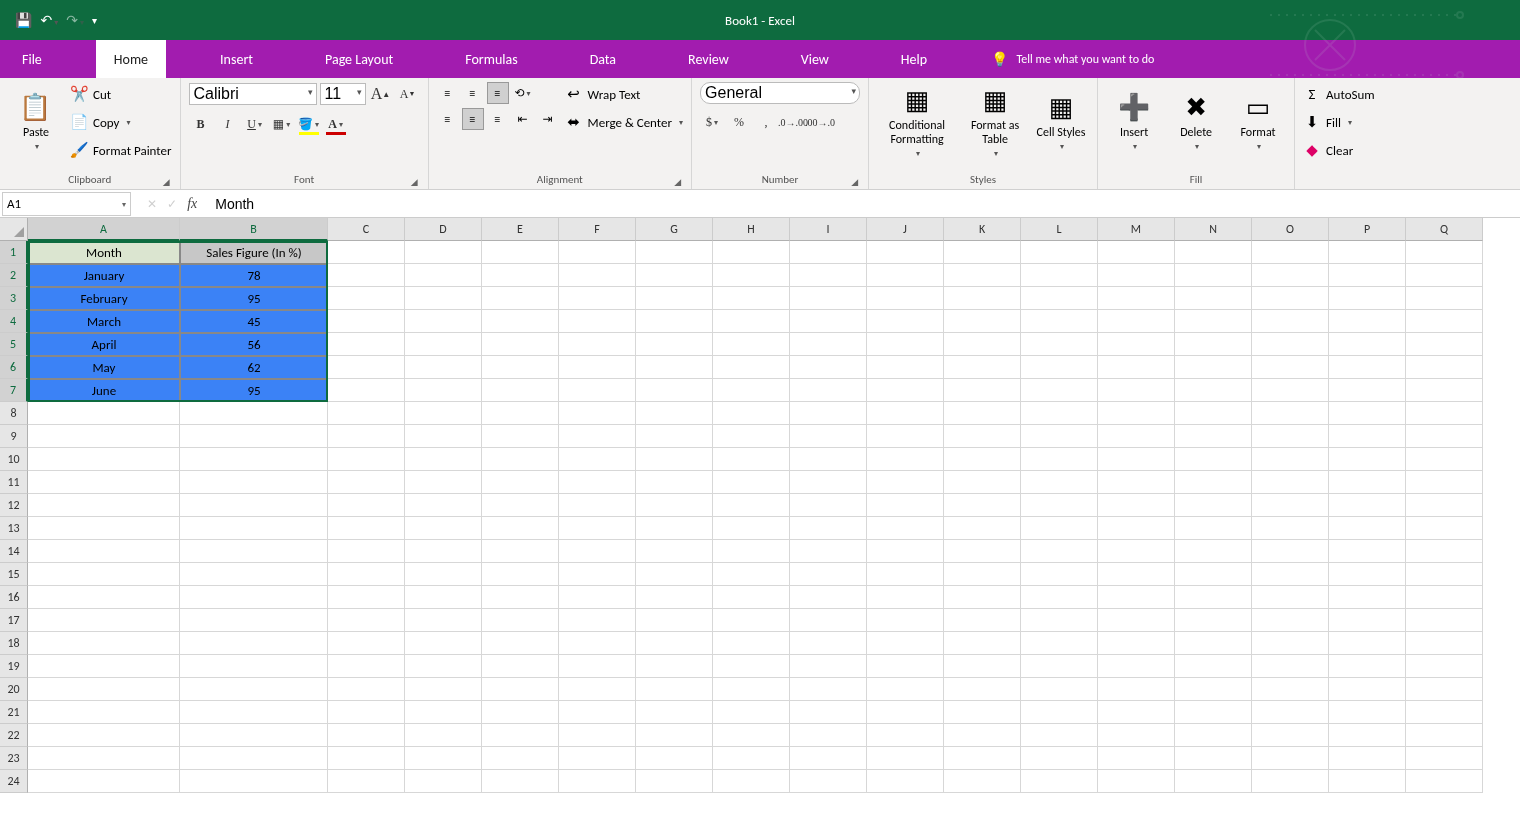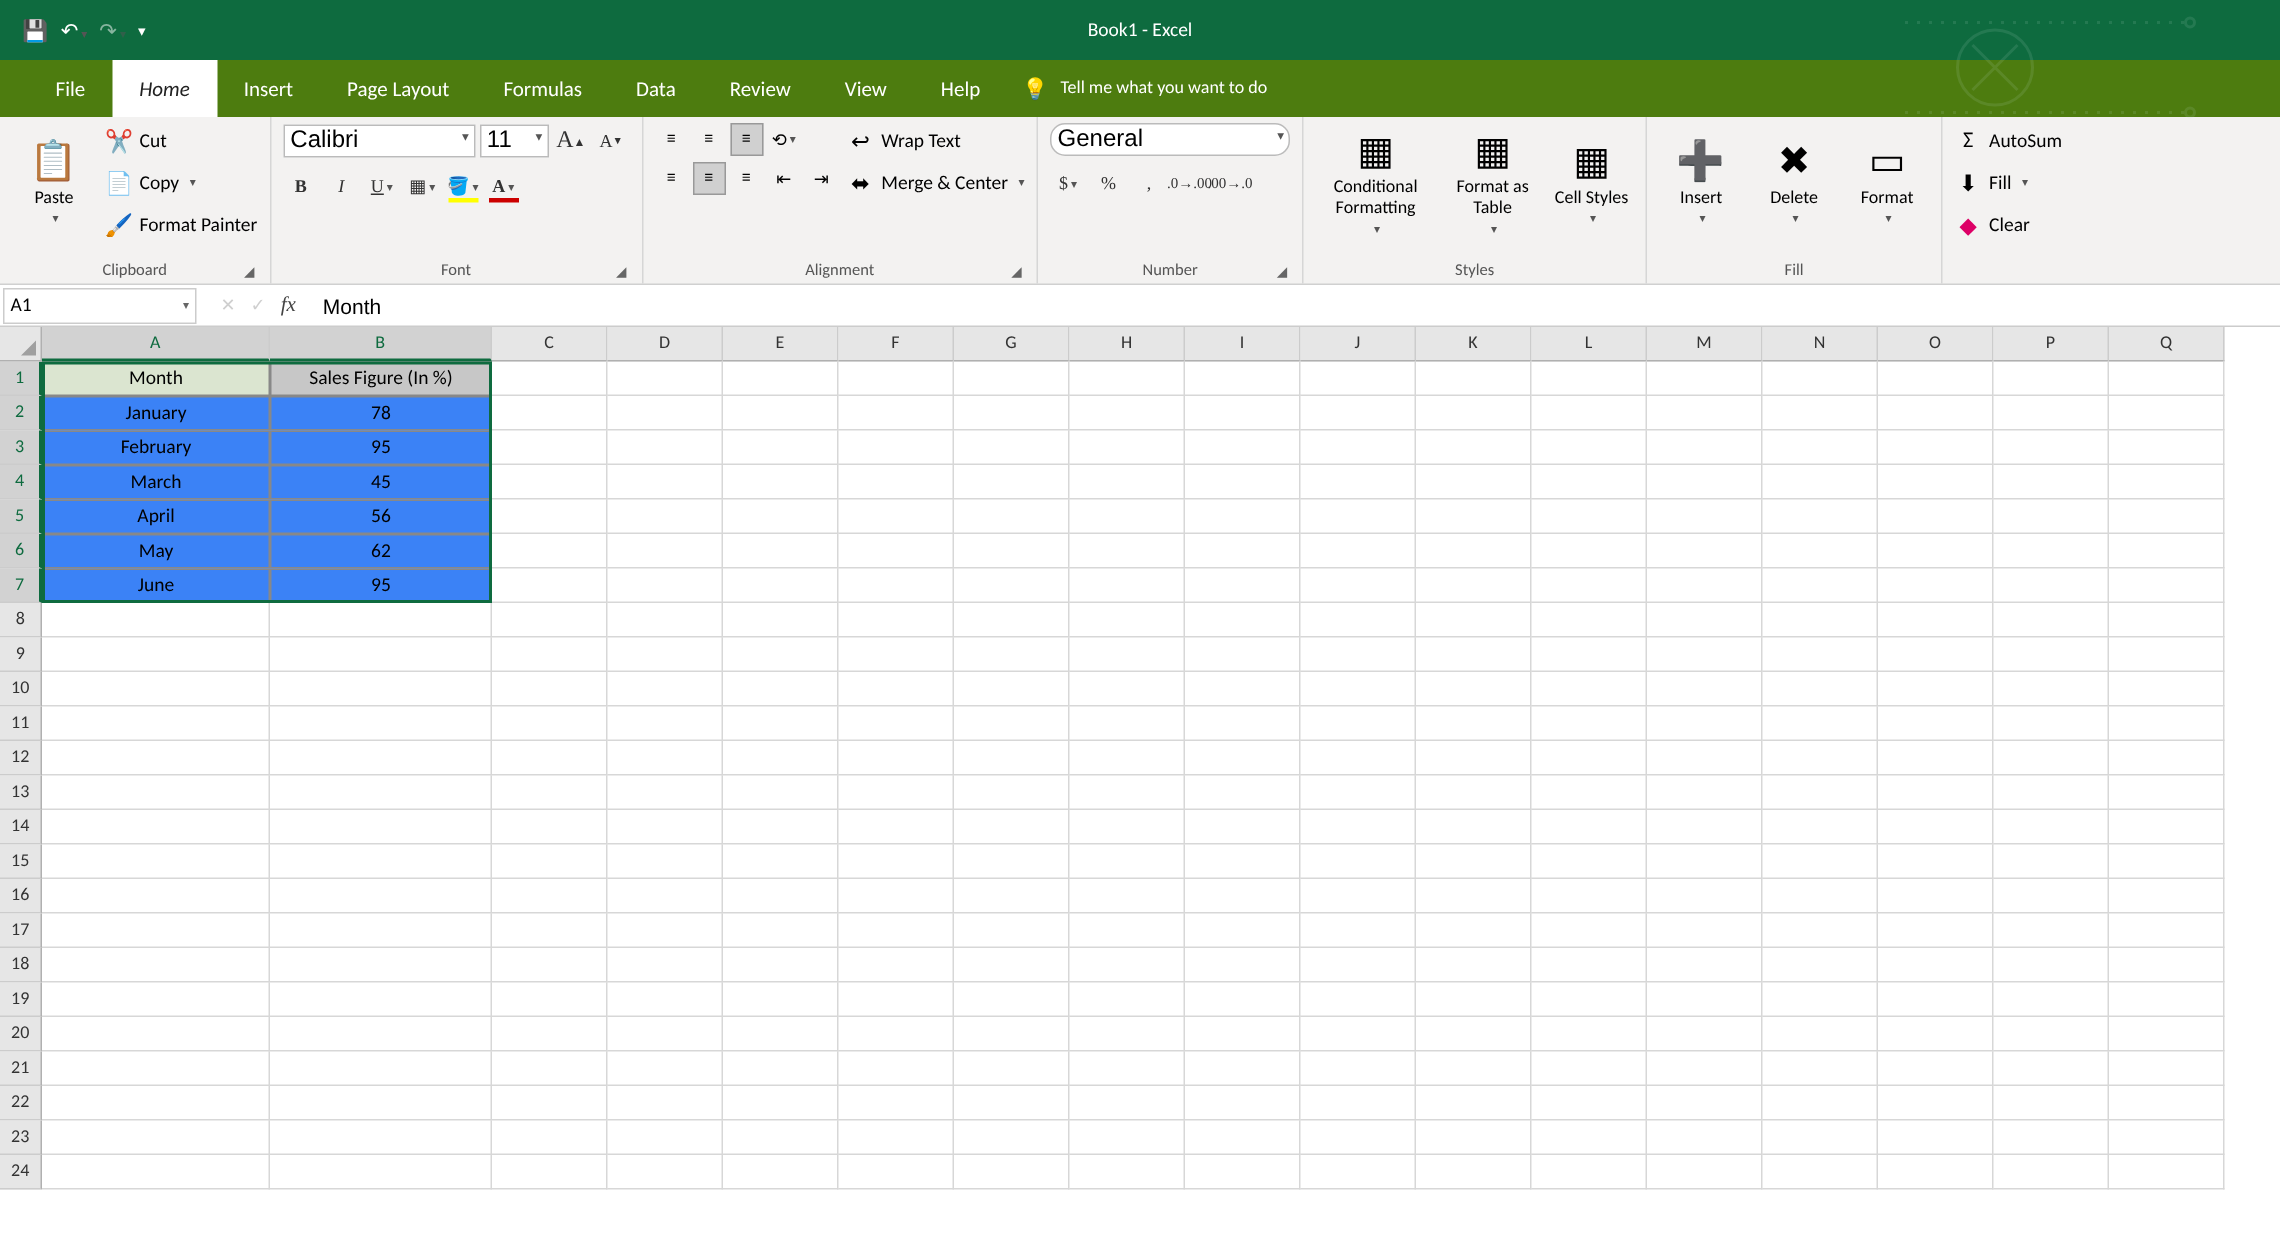--- a/index.html
+++ b/index.html
@@ -6,23 +6,23 @@
 body { font-family: "Segoe UI", Calibri, sans-serif; font-size: 12px; overflow: hidden; background: #fff; width: 1520px; height: 837px; }
 
 
 .titlebar { background: #0e6b3f; height: 40px; display: flex; align-items: center; position: relative; }
 .qat { display: flex; align-items: center; gap: 8px; padding-left: 15px; }
 .qat-icon { color: #fff; font-size: 14px; cursor: pointer; }
 .app-title { position: absolute; left: 50%; transform: translateX(-50%); color: #fff; font-size: 13px; }
 .watermark { position: absolute; right: 30px; top: 10px; opacity: .12; }
 
 
-.tabs { background: #4d7c0f; height: 38px; display: flex; align-items: stretch; padding-left: 19px; }
+.tabs { background: #a21caf; height: 38px; display: flex; align-items: stretch; padding-left: 4px; gap: 36px; }
 .tab { color: #fff; padding: 0 18px; display: flex; align-items: center; cursor: pointer; font-size: 14px; }
-.tab.active { background: #fff; color: #222; font-style: italic; }
+.tab.active { background: #fff; color: #222; }
 .tellme { display: flex; align-items: center; color: #fff; padding-left: 10px; gap: 8px; }
 .bulb { font-size: 14px; }
 
 
 .ribbon { background: #f3f2f1; border-bottom: 1px solid #d0d0d0; height: 112px; display: flex; }
 .group { border-right: 1px solid #d6d6d6; padding: 4px 8px 0 8px; display: flex; flex-direction: column; justify-content: space-between; position: relative; }
 .group-body { display: flex; align-items: flex-start; gap: 6px; flex: 1; }
 .group-label { text-align: center; font-size: 11px; color: #555; padding: 3px 0; position: relative; }
 .launcher { position: absolute; right: 2px; bottom: 2px; font-size: 9px; color: #666; cursor: pointer; }
 .big-btn { display: flex; flex-direction: column; align-items: center; justify-content: center; width: 56px; height: 78px; cursor: pointer; font-size: 12px; text-align: center; gap: 2px;}

